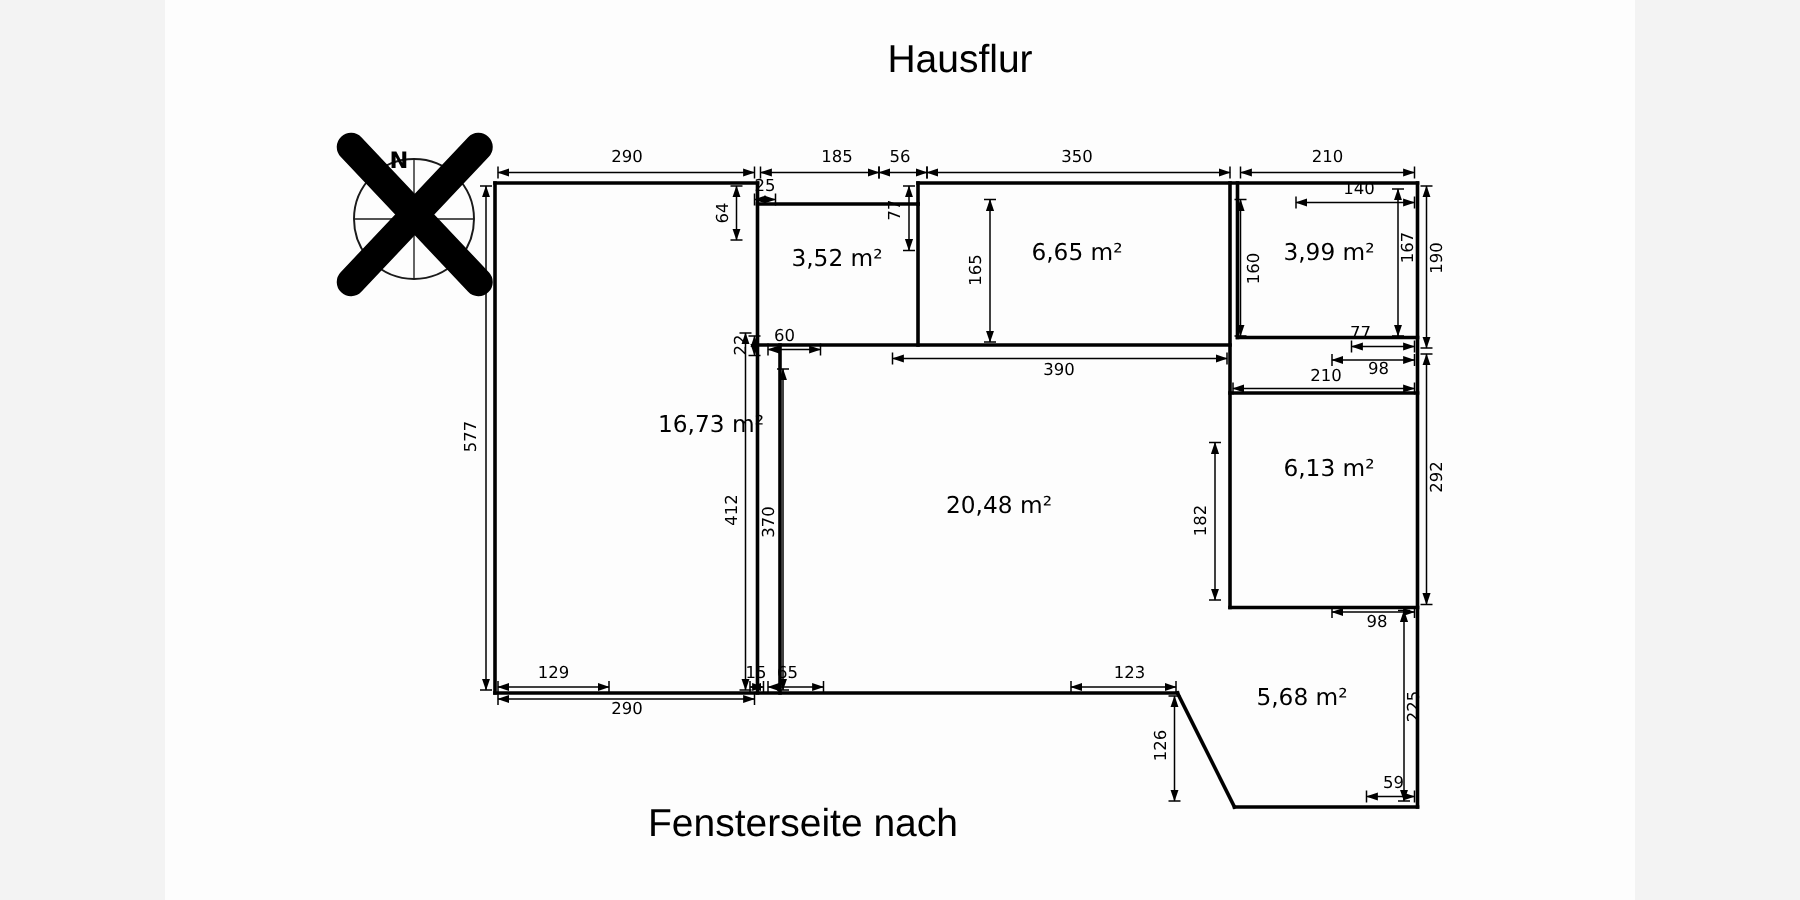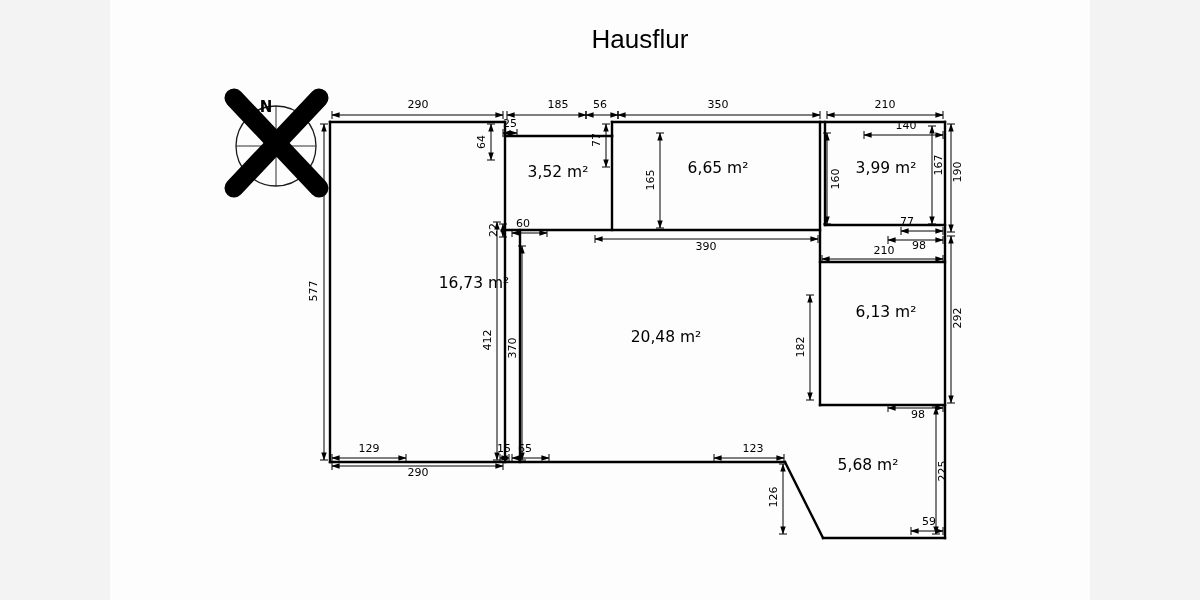--- a/index.html
+++ b/index.html
@@ -273,14 +273,15 @@
       <g>
         <line class="xmark" x1="234" y1="98" x2="319" y2="188"></line>
         <line class="xmark" x1="319" y1="98" x2="234" y2="188"></line>
       </g>
     </g>
   </svg>
 
   <div class="plan-title">Hausflur</div>
 
   <div class="plan-footer">
+    <div>Fensterseite nach</div>
   </div>
 </div>
 
 </body></html>

